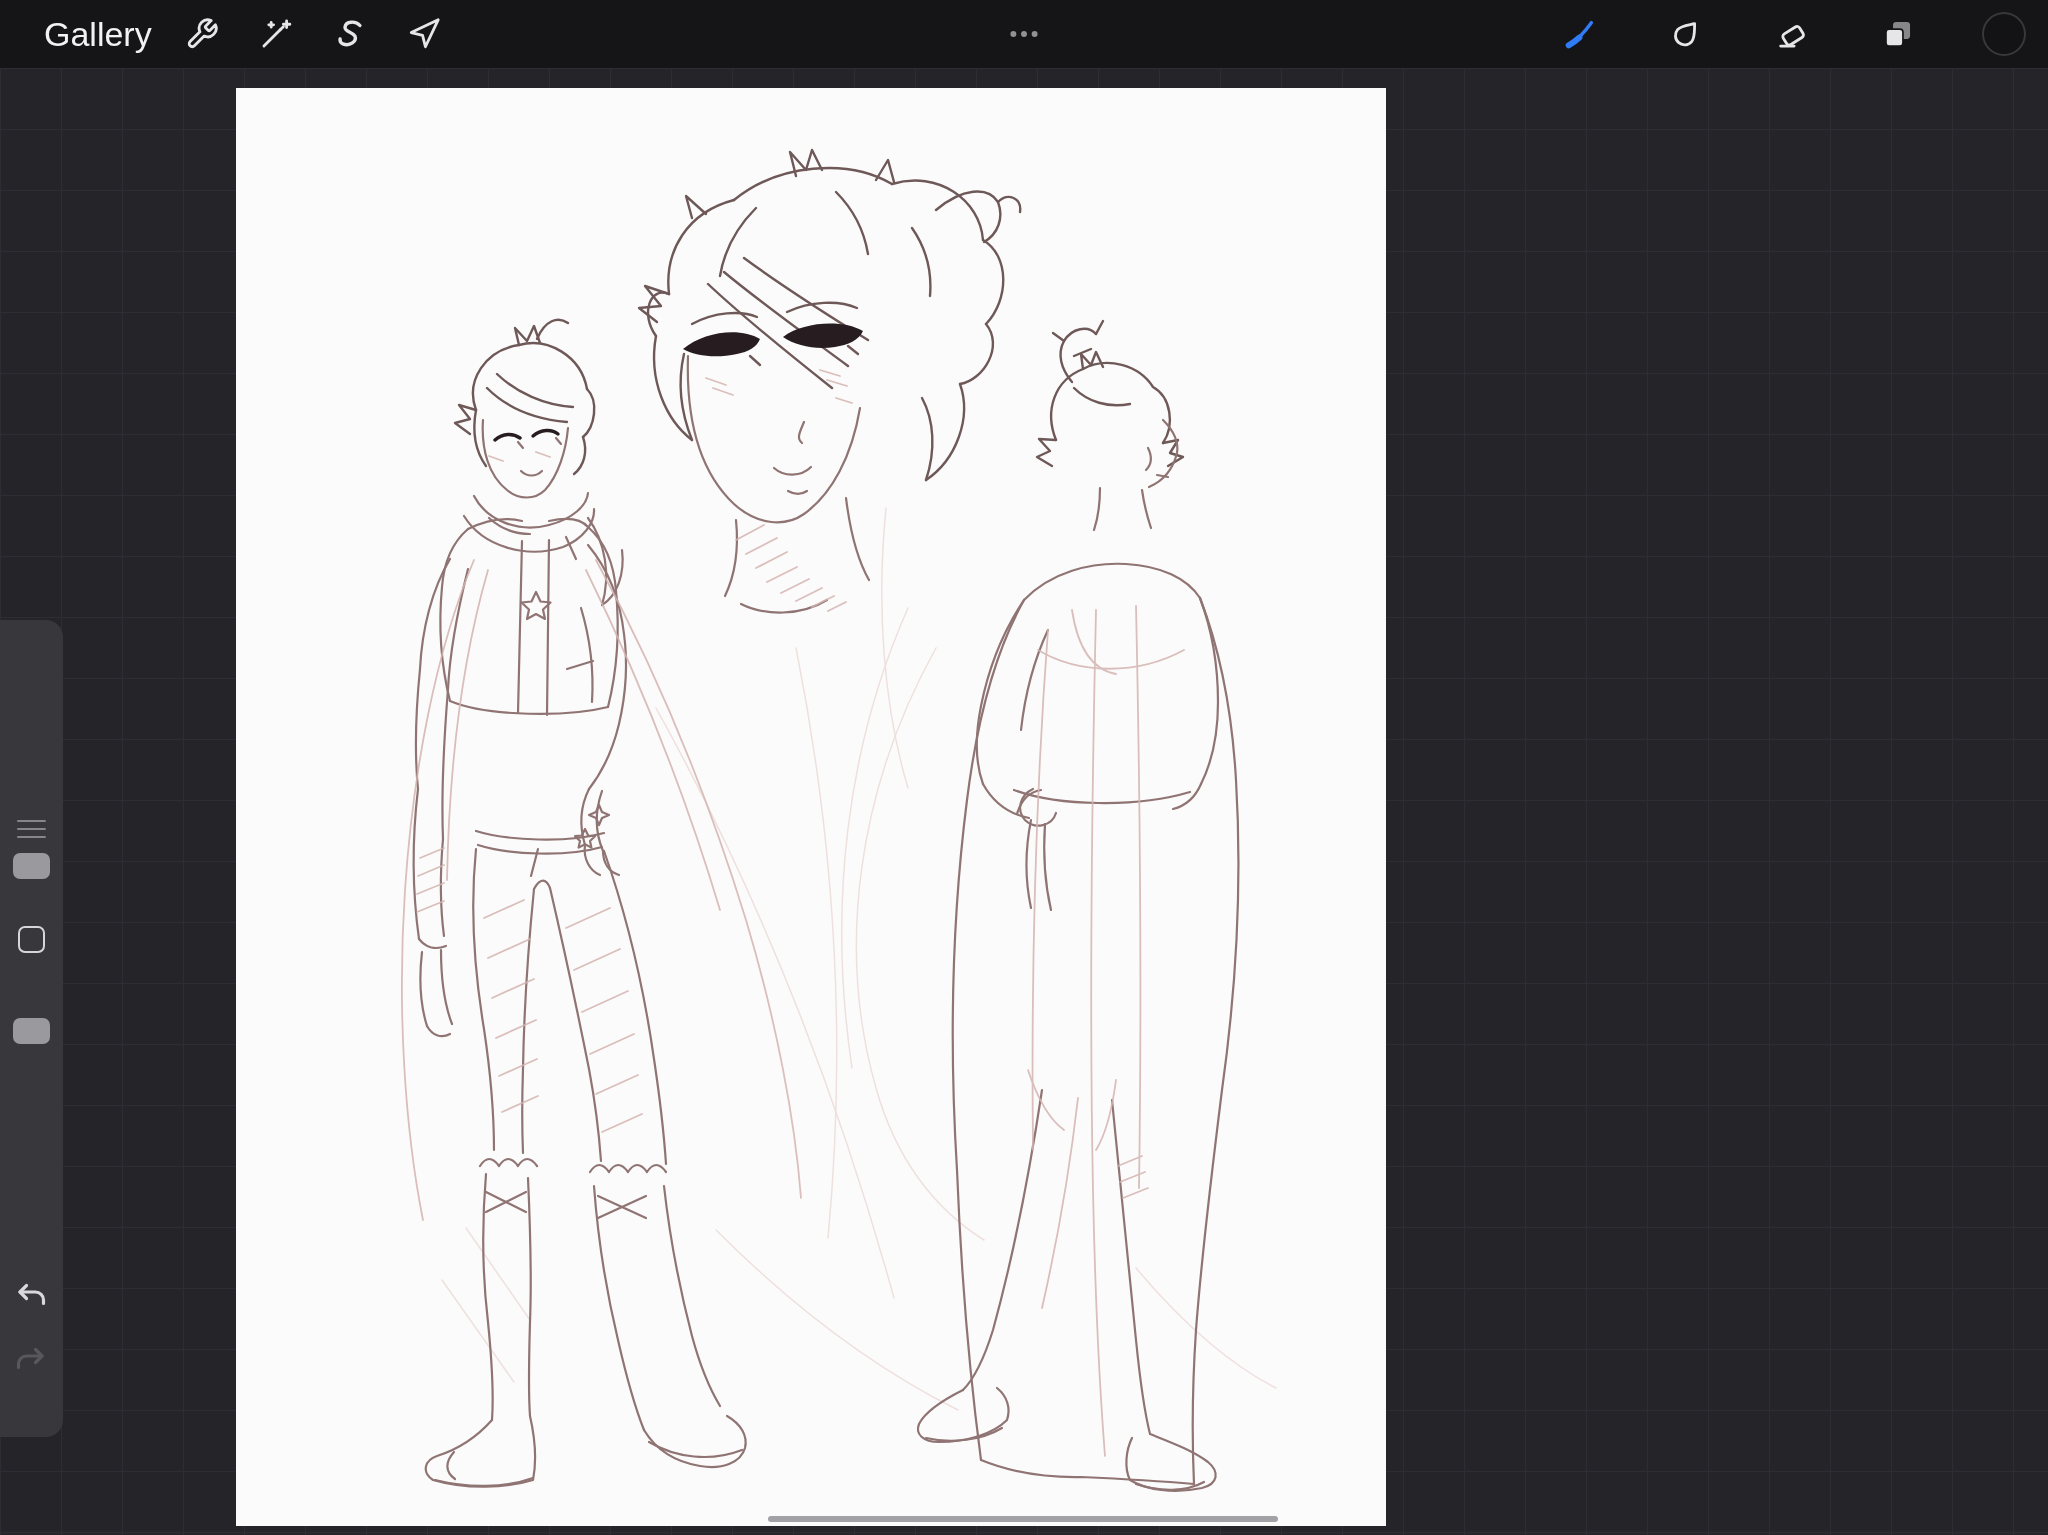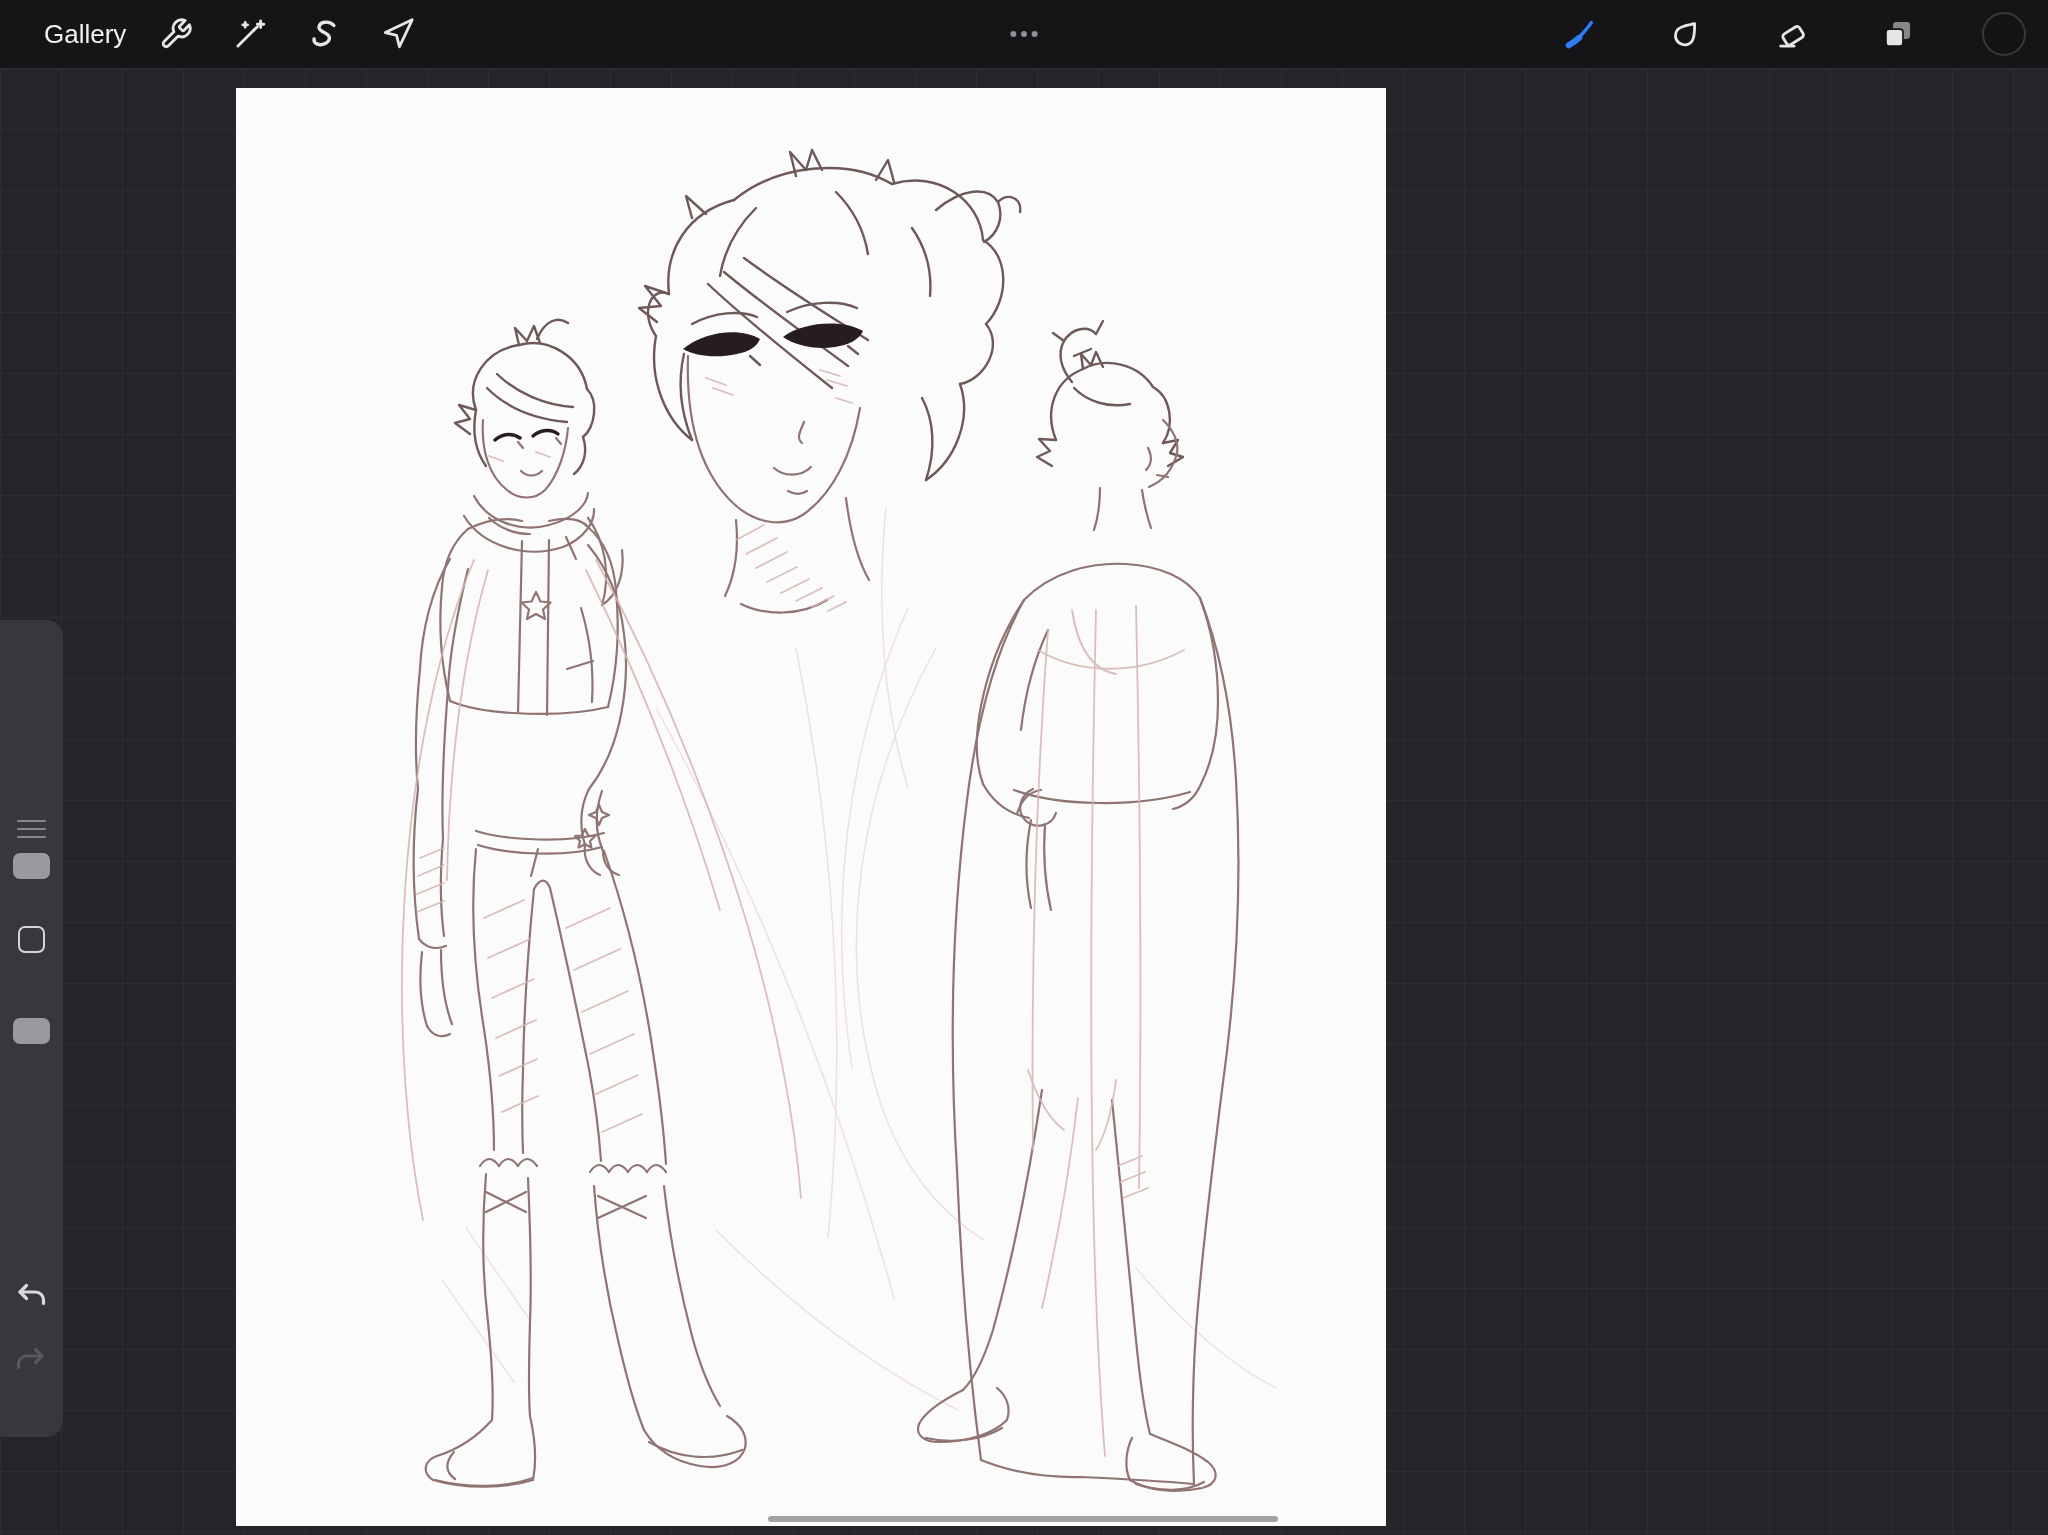--- a/index.html
+++ b/index.html
@@ -21,21 +21,21 @@
   .topbar{
     position:absolute;top:0;left:0;right:0;height:68px;
     background:var(--topbar-bg,#151517);
     display:flex;align-items:center;z-index:10;
   }
   .tb-left{display:flex;align-items:center;gap:26px;padding-left:44px;}
   .tb-right{margin-left:auto;display:flex;align-items:center;gap:58px;padding-right:20px;}
   .tb-center{position:absolute;left:50%;top:0;height:68px;transform:translateX(-50%);display:flex;align-items:center;}
   .gallery-btn{
     background:none;border:none;padding:0;cursor:pointer;
-    color:#f2f2f4;font-size:26px;font-weight:500;font-family:inherit;line-height:1;
+    color:#f2f2f4;font-size:34px;font-weight:500;font-family:inherit;line-height:1;
   }
   .icon-btn{
     width:48px;height:48px;display:flex;align-items:center;justify-content:center;
     background:none;border:none;padding:0;cursor:pointer;color:var(--icon,#e6e6e9);
   }
   .icon-btn svg{width:34px;height:34px;display:block;}
   .icon-btn.active{color:var(--accent,#2f7cf6);}
   .icon-btn.dim{color:var(--icon-dim,#909095);}
   .swatch{
     width:44px;height:44px;border-radius:50%;

